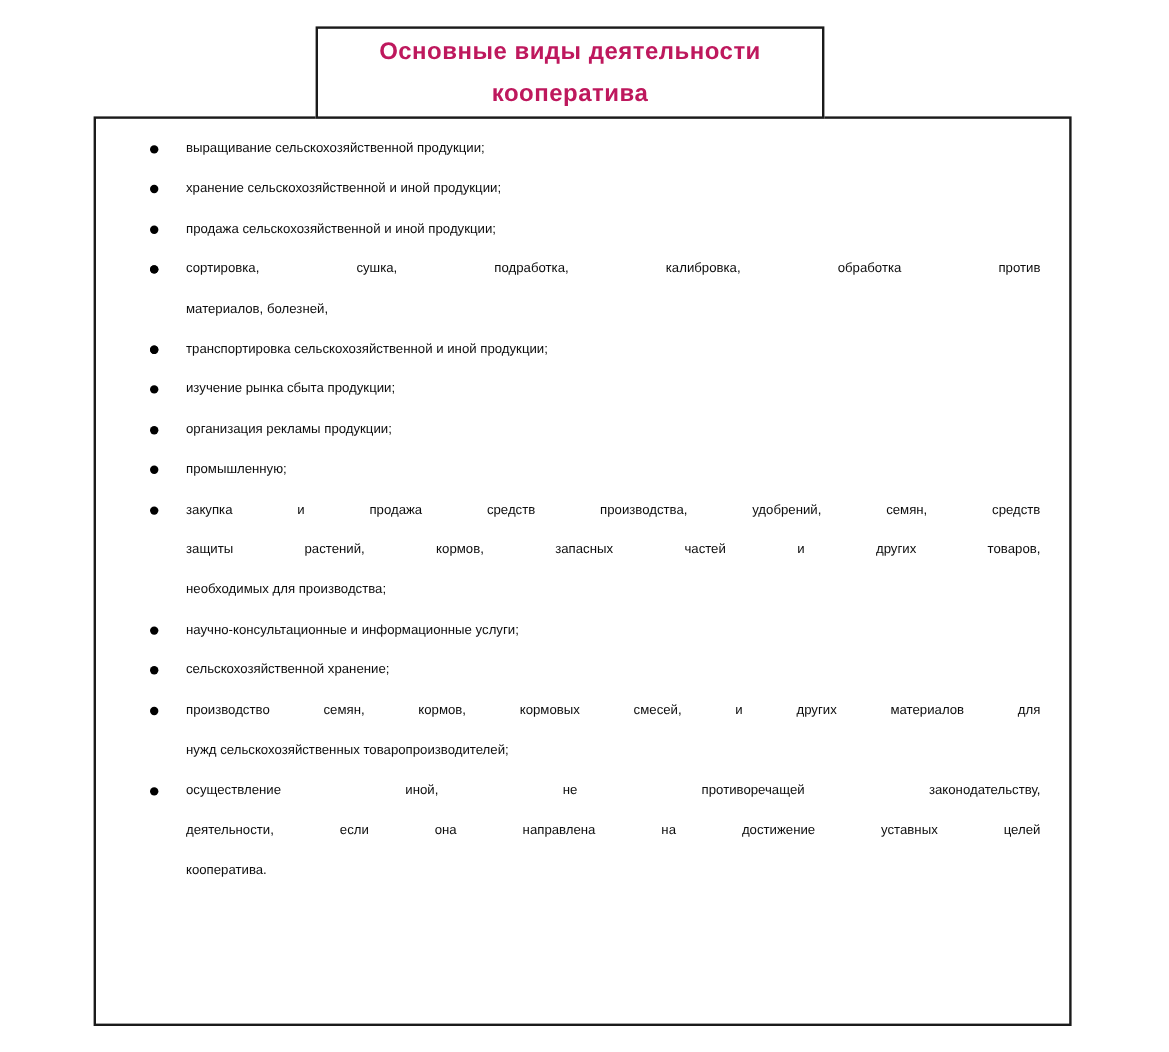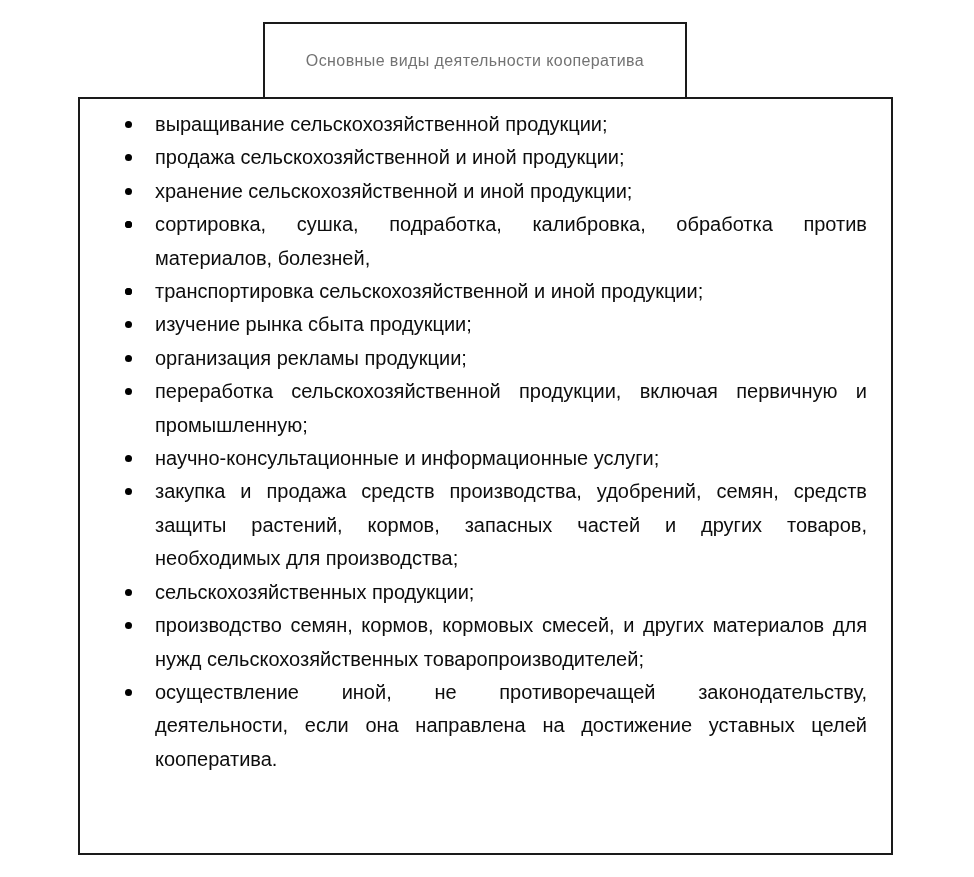--- a/index.html
+++ b/index.html
@@ -26,25 +26,25 @@
     border: 2px solid #1a1a1a;
     background: #ffffff;
     z-index: 2;
     display: flex;
     align-items: center;
     justify-content: center;
   }
   .title-text {
     width: 378px;
     text-align: center;
-    font-size: 16px;
-    font-weight: 400;
+    font-size: 20px;
+    font-weight: 700;
     letter-spacing: 0.4px;
     line-height: 35px;
-    color: #737373;
+    color: #be185d;
   }
   .main-box {
     position: absolute;
     left: 78px;
     top: 97px;
     width: 815px;
     height: 758px;
     box-sizing: border-box;
     border: 2px solid #1a1a1a;
     background: #ffffff;
@@ -52,21 +52,21 @@
   }
   .activities-list {
     list-style: none;
     margin: 0;
     padding: 9px 0 0 0;
   }
   .item {
     position: relative;
     box-sizing: border-box;
     padding: 0 24px 0 75px;
-    font-size: 20px;
+    font-size: 11px;
     line-height: 33.4px;
   }
   .bullet {
     position: absolute;
     left: 45px;
     top: 13px;
     width: 7px;
     height: 7px;
     border-radius: 50%;
     background: #000000;
@@ -92,27 +92,27 @@
     <ul class="activities-list">
         <li class="item">
           <span class="bullet"></span>
           <div class="item-text">
             <div class="line last">выращивание сельскохозяйственной продукции;</div>
           </div>
         </li>
         <li class="item">
           <span class="bullet"></span>
           <div class="item-text">
-            <div class="line last">продажа сельскохозяйственной и иной продукции;</div>
+            <div class="line last">хранение сельскохозяйственной и иной продукции;</div>
           </div>
         </li>
         <li class="item">
           <span class="bullet"></span>
           <div class="item-text">
-            <div class="line last">хранение сельскохозяйственной и иной продукции;</div>
+            <div class="line last">продажа сельскохозяйственной и иной продукции;</div>
           </div>
         </li>
         <li class="item">
           <span class="bullet"></span>
         </li>
         <li class="item">
           <span class="bullet"></span>
           <div class="item-text">
             <div class="line">сортировка, сушка, подработка, калибровка, обработка против</div>
             <div class="line last">материалов, болезней,</div>
@@ -135,42 +135,41 @@
         </li>
         <li class="item">
           <span class="bullet"></span>
           <div class="item-text">
             <div class="line last">организация рекламы продукции;</div>
           </div>
         </li>
         <li class="item">
           <span class="bullet"></span>
           <div class="item-text">
-            <div class="line">переработка сельскохозяйственной продукции, включая первичную и</div>
             <div class="line last">промышленную;</div>
-          </div>
-        </li>
-        <li class="item">
-          <span class="bullet"></span>
-          <div class="item-text">
-            <div class="line last">научно-консультационные и информационные услуги;</div>
           </div>
         </li>
         <li class="item">
           <span class="bullet"></span>
           <div class="item-text">
             <div class="line">закупка и продажа средств производства, удобрений, семян, средств</div>
             <div class="line">защиты растений, кормов, запасных частей и других товаров,</div>
             <div class="line last">необходимых для производства;</div>
           </div>
         </li>
         <li class="item">
           <span class="bullet"></span>
           <div class="item-text">
-            <div class="line last">сельскохозяйственных продукции;</div>
+            <div class="line last">научно-консультационные и информационные услуги;</div>
+          </div>
+        </li>
+        <li class="item">
+          <span class="bullet"></span>
+          <div class="item-text">
+            <div class="line last">сельскохозяйственной хранение;</div>
           </div>
         </li>
         <li class="item">
           <span class="bullet"></span>
           <div class="item-text">
             <div class="line">производство семян, кормов, кормовых смесей, и других материалов для</div>
             <div class="line last">нужд сельскохозяйственных товаропроизводителей;</div>
           </div>
         </li>
         <li class="item">

